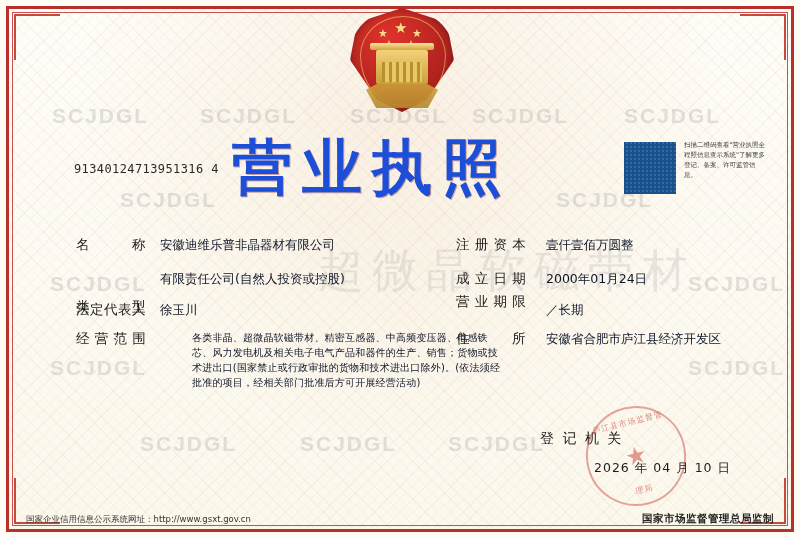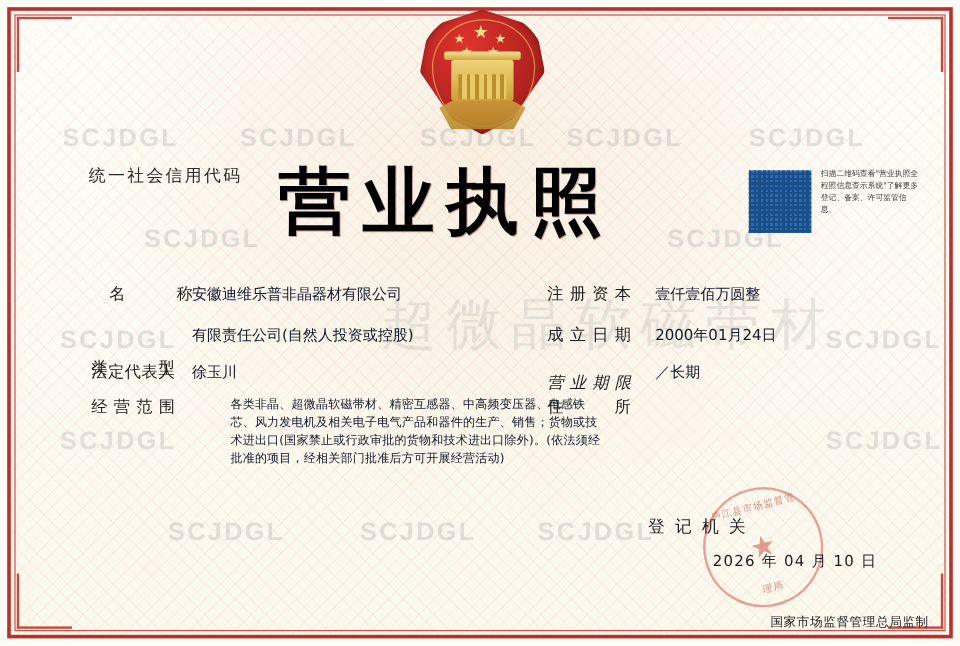--- a/index.html
+++ b/index.html
@@ -177,21 +177,21 @@
     color: #2a2a2a;
     font-family: "DejaVu Sans Mono", monospace;
   }
   .main-title {
     position: absolute;
     left: 232px;
     top: 128px;
     font-size: 60px;
     font-weight: bold;
     letter-spacing: 10px;
-    color: #000000;
+    color: #1d4ed8;
     font-family: "DejaVu Sans", sans-serif;
     text-shadow: 1px 1px 0 rgba(120,10,6,0.35);
   }
   .qr {
     position: absolute;
     left: 624px;
     top: 142px;
     width: 52px;
     height: 52px;
     background-color: #2b6bb0;
@@ -308,20 +308,21 @@
     font-family: "DejaVu Sans", sans-serif;
   }
   .footer-right {
     position: absolute;
     right: 26px;
     bottom: 12px;
     font-size: 10.5px;
     color: #222;
     font-family: "DejaVu Sans", sans-serif;
     letter-spacing: 0.5px;
+    font-weight: bold;
   }
 </style>
 </head>
 <body>
 
 <div id="page">
 
   <div class="guilloche"></div>
 
   <div class="wm-layer">
@@ -361,62 +362,64 @@
       <span class="star s0">★</span>
       <span class="star s1">★</span>
       <span class="star s2">★</span>
       <span class="star s3">★</span>
       <span class="star s4">★</span>
     </div>
     <div class="gate"></div>
     <div class="ribbon"></div>
   </div>
 
-  <div class="credit-label">统一社会信用代码</div>
+  <div class="credit-code">91340124713951316 4</div>
   <div class="main-title">营业执照</div>
   <div class="qr"></div>
   <div class="qr-note">扫描二维码查看"营业执照全程照信息查示系统"了解更多登记、备案、许可监管信息。</div>
 
   <div class="fields">
-    <div class="fld-label" style="left:76px;  top:236px;margin-left:15px;">名　　　称</div>
+    <div class="fld-label" style="left:76px;  top:236px;">名　　　称</div>
     <div class="fld-value" style="left:160px; top:237px;">安徽迪维乐普非晶器材有限公司</div>
 
     <div class="fld-label" style="left:76px;  top:270px;margin-top:28px;">类　　　型</div>
     <div class="fld-value" style="left:160px; top:271px;">有限责任公司(自然人投资或控股)</div>
 
     <div class="fld-label" style="left:76px;  top:301px;">法定代表人</div>
     <div class="fld-value" style="left:160px; top:302px;">徐玉川</div>
 
     <div class="fld-label" style="left:76px;  top:330px;">经 营 范 围</div>
     <div class="fld-value wrap" style="left:160px; top:330px;">各类非晶、超微晶软磁带材、精密互感器、中高频变压器、电感铁芯、风力发电机及相关电子电气产品和器件的生产、销售；货物或技术进出口(国家禁止或行政审批的货物和技术进出口除外)。(依法须经批准的项目，经相关部门批准后方可开展经营活动)</div>
 
     <div class="fld-label" style="left:456px; top:236px;">注 册 资 本</div>
     <div class="fld-value" style="left:546px; top:237px;">壹仟壹佰万圆整</div>
 
     <div class="fld-label" style="left:456px; top:270px;">成 立 日 期</div>
     <div class="fld-value" style="left:546px; top:271px;">2000年01月24日</div>
 
-    <div class="fld-label" style="left:456px; top:310px;font-style:italic;">营 业 期 限</div>
+    <div class="fld-label" style="left:456px; top:293px;">营 业 期 限</div>
     <div class="fld-value" style="left:546px; top:302px;text-align:right;">／长期</div>
 
     <div class="fld-label" style="left:456px; top:330px;">住　　　所</div>
+    <div class="fld-value" style="left:546px; top:331px;">安徽省合肥市庐江县经济开发区</div>
   </div>
 
   <div class="registrar">登 记 机 关</div>
 
   <div class="stamp">
     <div class="txt-top">庐江县市场监督管</div>
     <div class="star">★</div>
     <div class="txt-bot">理局</div>
   </div>
 
   <div class="issue-date">
     <span>2026</span>
     <span>年</span>
     <span>04</span>
     <span>月</span>
     <span>10</span>
     <span>日</span>
   </div>
 
+  <div class="footer-left">国家企业信用信息公示系统网址：http://www.gsxt.gov.cn</div>
   <div class="footer-right">国家市场监督管理总局监制</div>
 
 </div>
 
 </body></html>

